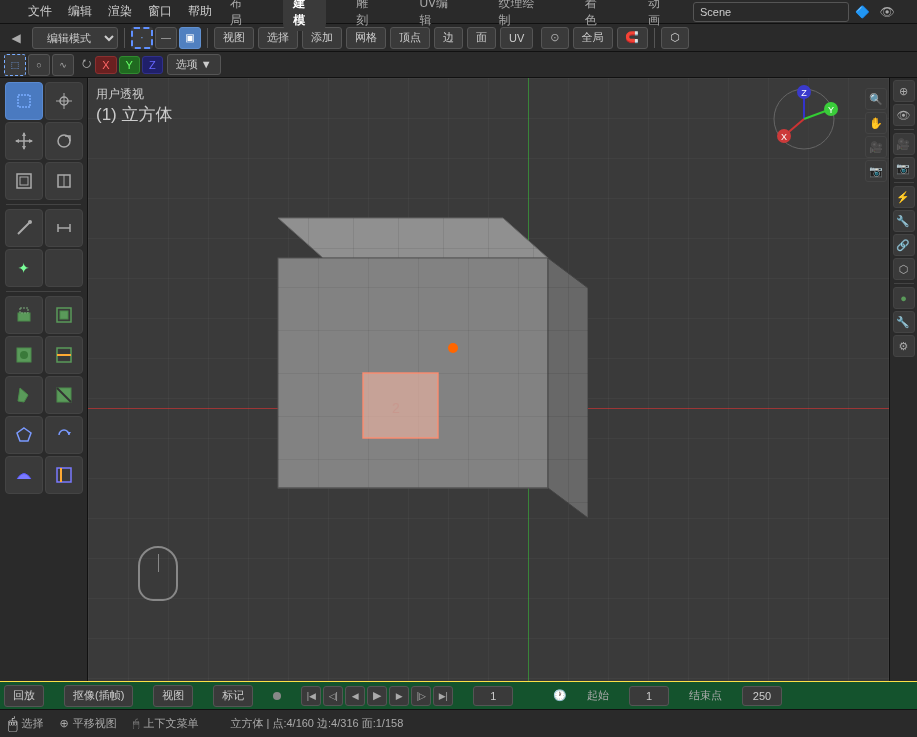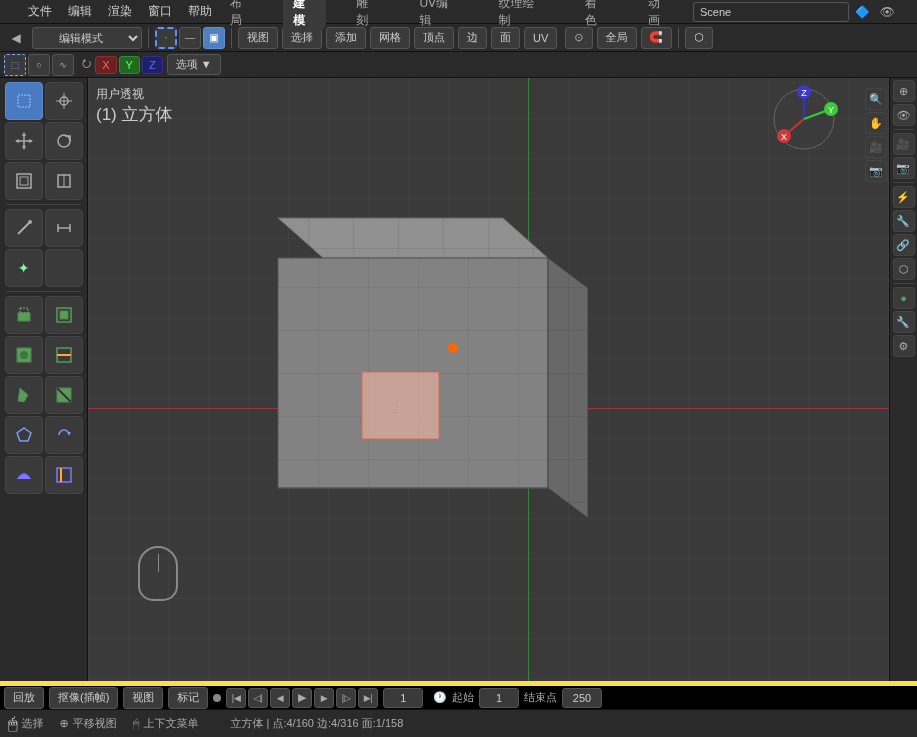--- a/index.html
+++ b/index.html
@@ -86,21 +86,21 @@
       display: flex;
       align-items: center;
       padding: 0 4px;
       gap: 4px;
       border-bottom: 1px solid #111;
     }
     .mode-selector {
       background: #3a3a3a;
       border: 1px solid #555;
       color: #ccc;
-      padding: 2px 22px;
+      padding: 2px 10px;
       font-size: 11px;
       height: 22px;
       border-radius: 3px;
       min-width: 80px;
     }
     .toolbar-btn {
       height: 22px;
       padding: 0 8px;
       background: #3a3a3a;
       border: 1px solid #555;
@@ -278,26 +278,26 @@
       justify-content: center;
       cursor: pointer;
       font-size: 11px;
       color: #aaa;
     }
     .rp-separator { height: 1px; width: 20px; background: #444; margin: 1px 0; }
 
     
     .bottom-toolbar {
       height: 28px;
-      background: #000000;
+      background: #14532d;
       display: flex;
       align-items: center;
       padding: 0 4px;
-      gap: 5px;
-      border-top: 5px solid #fde047;
+      gap: 20px;
+      border-top: 1px solid #fde047;
     }
     .playback-btn {
       width: 20px;
       height: 20px;
       background: #3a3a3a;
       border: 1px solid #555;
       border-radius: 3px;
       display: flex;
       align-items: center;
       justify-content: center;

